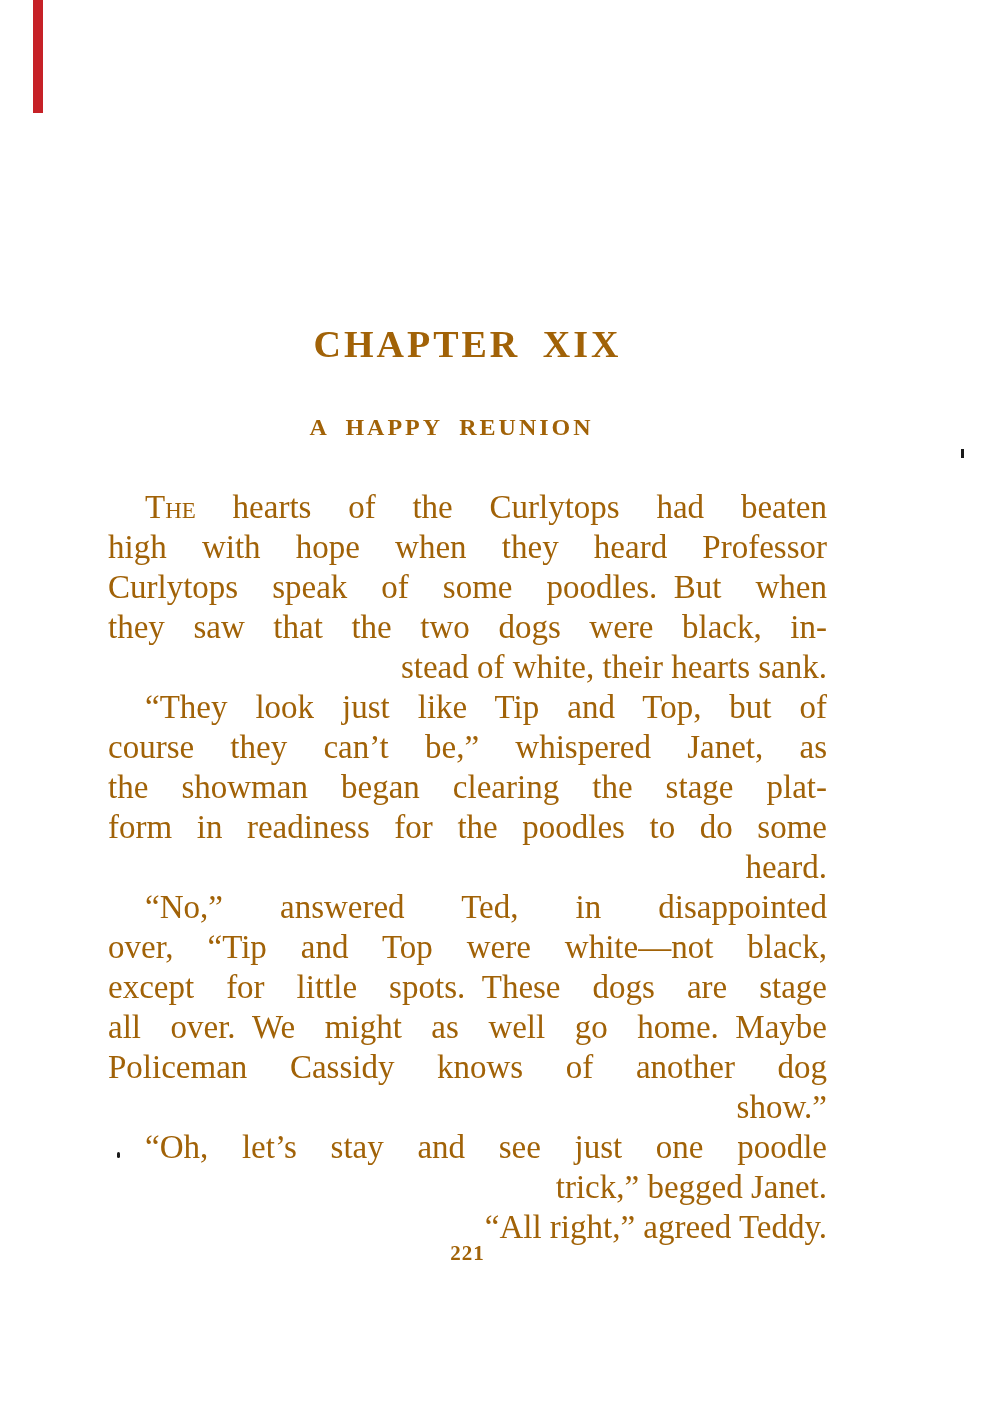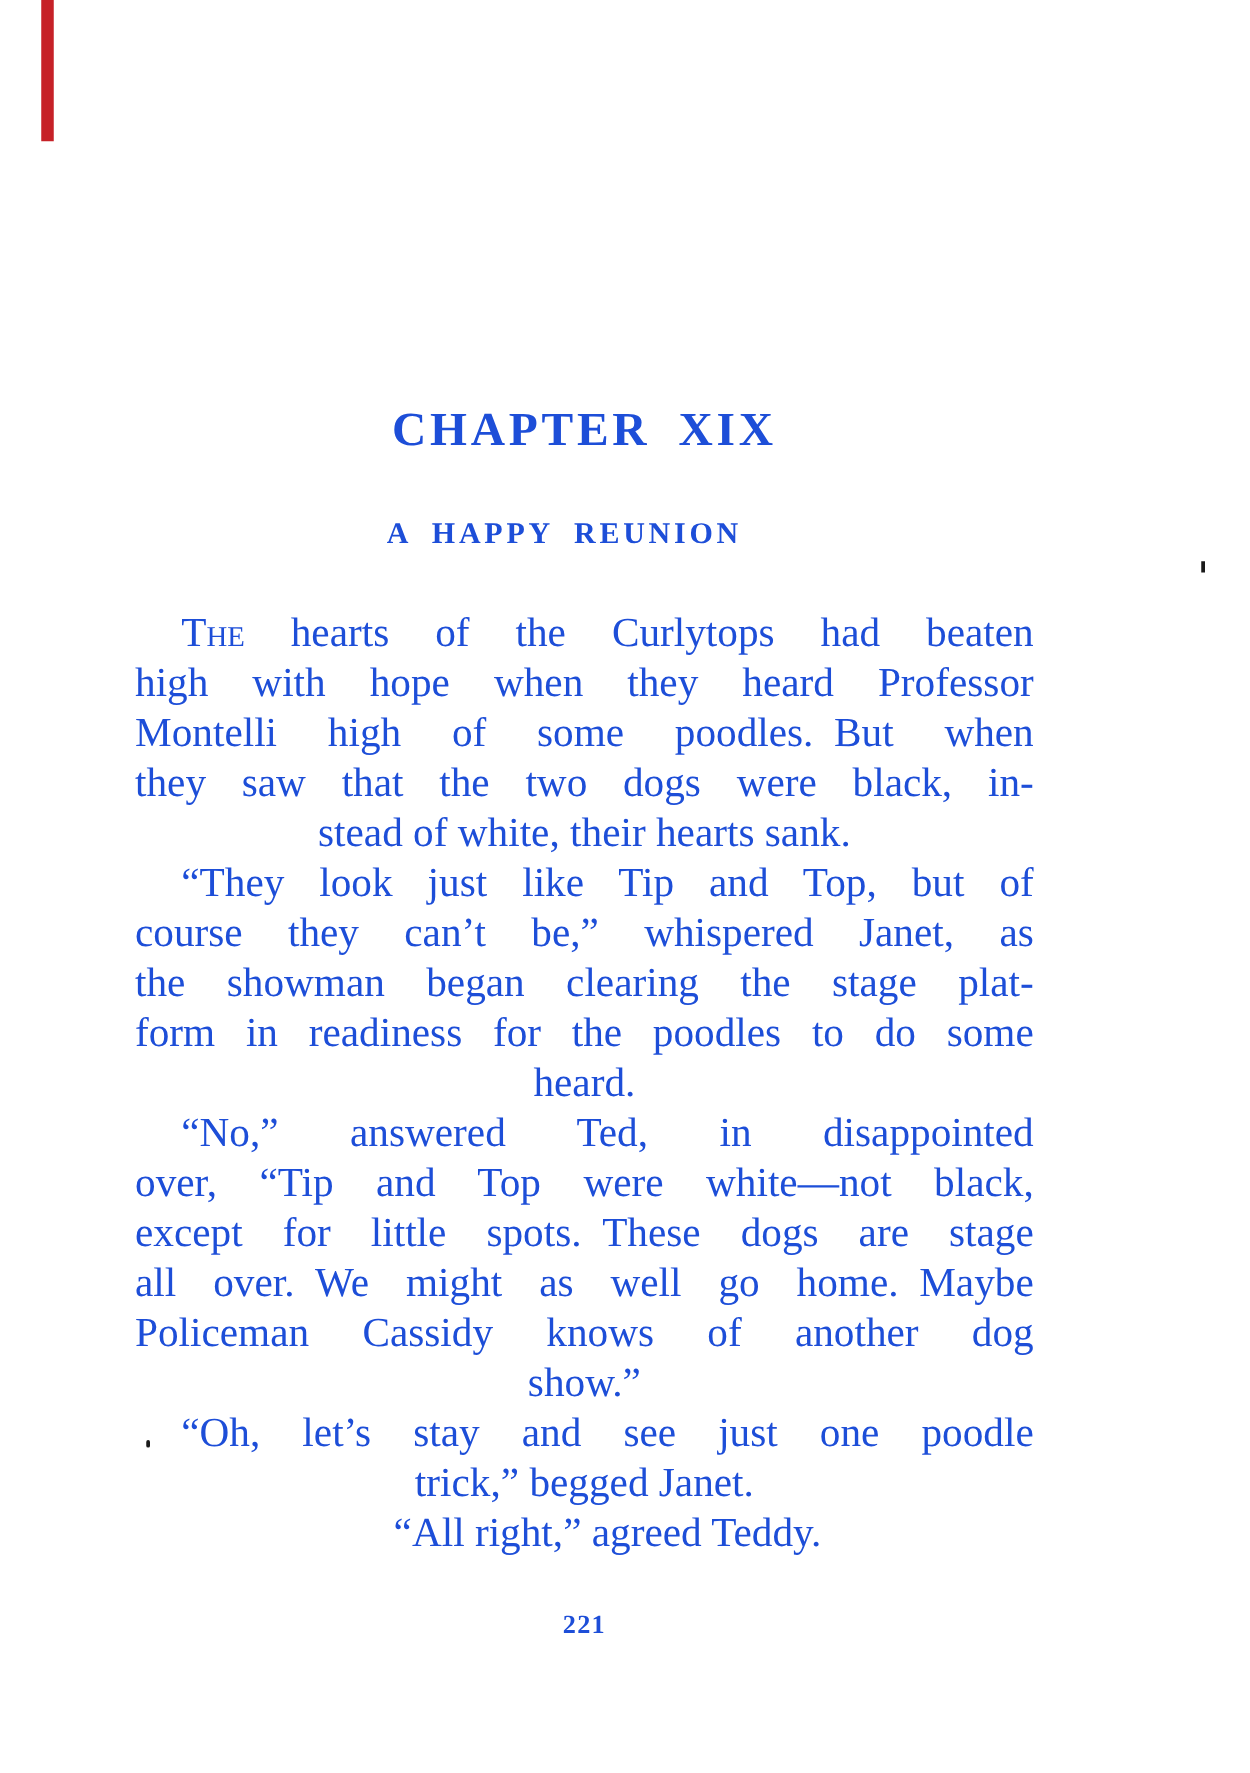--- a/index.html
+++ b/index.html
@@ -64,58 +64,57 @@
     text-justify: inter-word;
   }
   .line::after {
     content: "";
     display: inline-block;
     width: 100%;
     height: 0;
     vertical-align: top;
   }
   .line.first { text-indent: 37px; }
-  .line.last  { text-align: center; }
+  .line.last  { text-align: right; }
   .line.last::after { content: none; }
   .smallcaps { font-variant: small-caps; }
   .page-number {
     position: absolute;
     left: 108px;
     top: 1241px;
     width: 719px;
     text-align: center;
     font-size: 21px;
     line-height: 24px;
     font-weight: bold;
     letter-spacing: 1px;
-    margin-top: 46px;
   }
   .ink-speck {
     position: absolute;
     background: #1a1a1a;
   }
   .ink-speck.right-margin { left: 961px; top: 449px; width: 3px; height: 9px; }
   .ink-speck.left-margin  { left: 117px; top: 1152px; width: 3px; height: 6px; border-radius: 2px; }
 </style>
 </head>
 <body>
 
-<div class="page" style="color: #1d4ed8;">
+<div class="page" style="color: #a16207;">
 
   <div class="red-mark" style="background: rgb(198, 33, 39);"></div>
 
   <div class="chapter-heading">CHAPTER XIX</div>
 
   <div class="chapter-subtitle">A HAPPY REUNION</div>
 
   <div class="body-text">
       <div class="paragraph">
         <div class="line first"><span class="smallcaps">The</span> hearts of the Curlytops had beaten</div>
         <div class="line">high with hope when they heard Professor</div>
-        <div class="line">Montelli high of some poodles. But when</div>
+        <div class="line">Curlytops speak of some poodles. But when</div>
         <div class="line">they saw that the two dogs were black, in-</div>
         <div class="line last">stead of white, their hearts sank.</div>
       </div>
       <div class="paragraph">
         <div class="line first">“They look just like Tip and Top, but of</div>
         <div class="line">course they can’t be,” whispered Janet, as</div>
         <div class="line">the showman began clearing the stage plat-</div>
         <div class="line">form in readiness for the poodles to do some</div>
         <div class="line last">heard.</div>
       </div>

